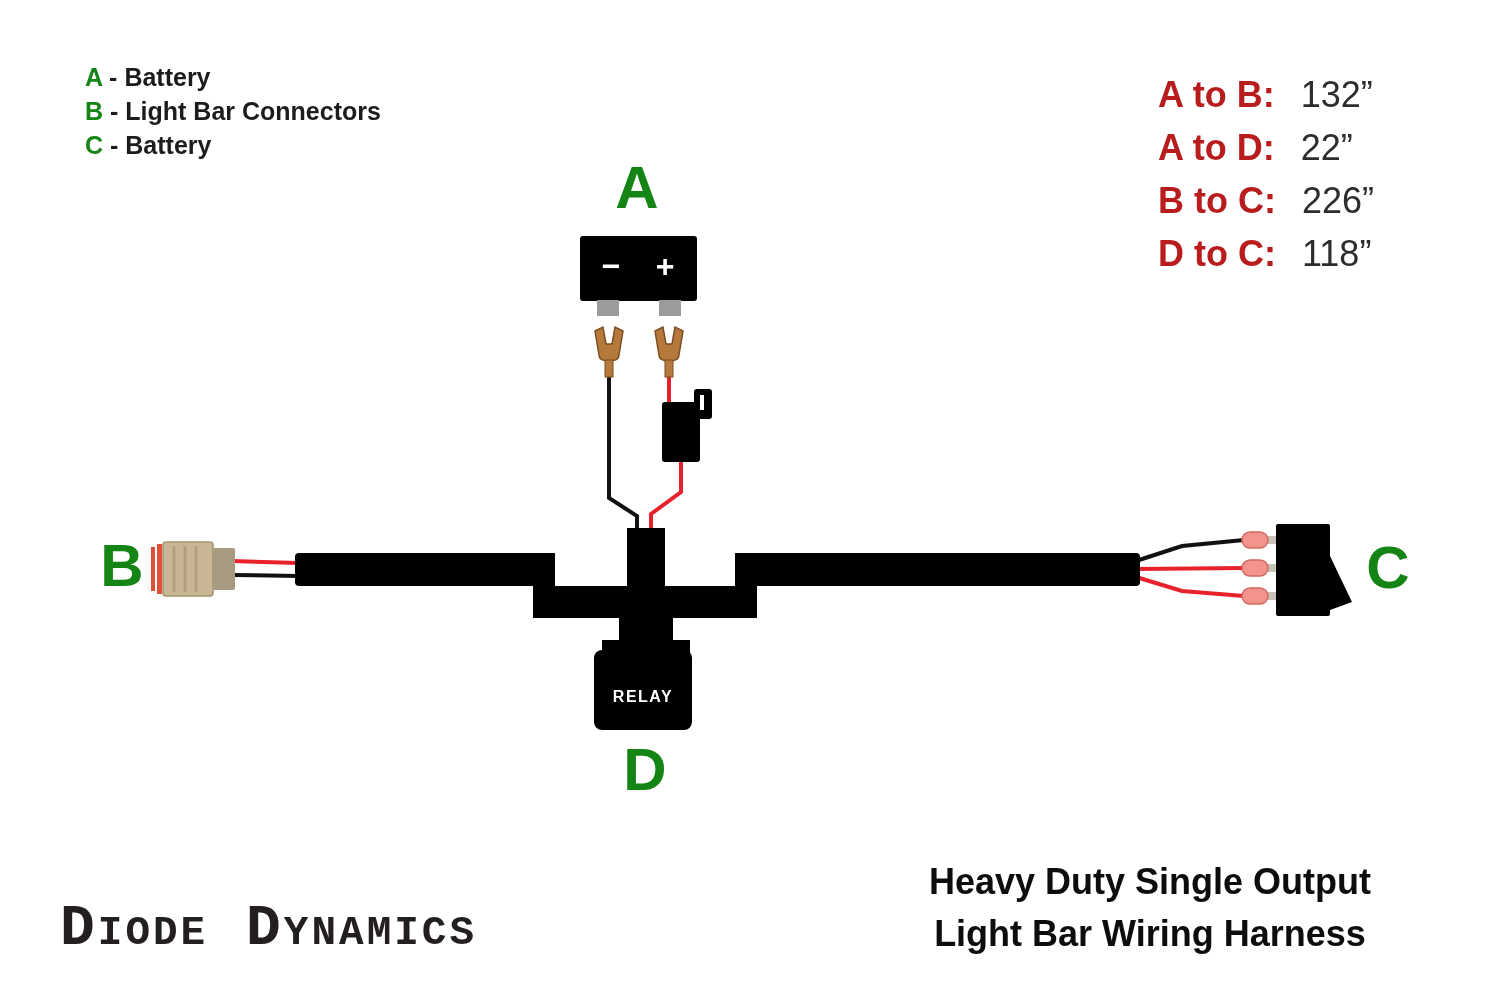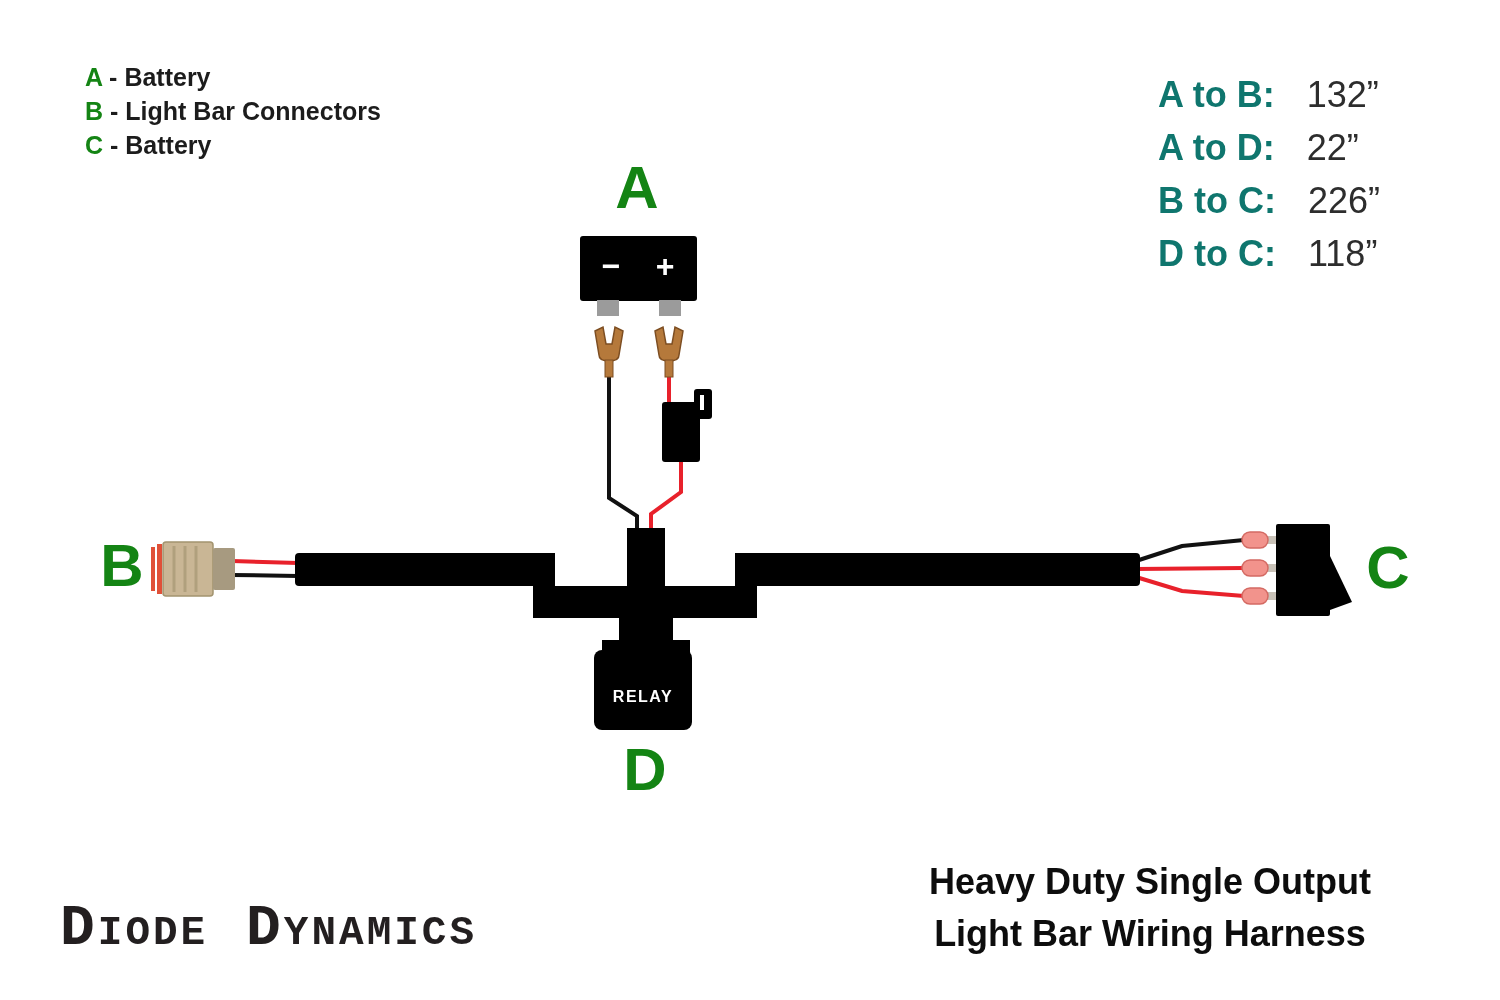--- a/index.html
+++ b/index.html
@@ -9,22 +9,22 @@
   }
   .abs{position:absolute;}
 
   
   .legend{left:85px;top:60px;font-size:25px;font-weight:bold;line-height:34px;color:#1c1c1c;}
   .lg-key{color:#148414;}
   .lg-sep{color:#1c1c1c;}
 
   
   .measure{left:1158px;top:68px;font-size:36px;line-height:53px;white-space:nowrap;}
-  .m-label{color:#0f766e;font-weight:bold;}
-  .m-value{color:#2d2d2d;font-weight:400;margin-left:22px;}
+  .m-label{color:#b91c1c;font-weight:bold;}
+  .m-value{color:#2d2d2d;font-weight:400;margin-left:16px;}
 
   
   .comp-label{color:#148414;font-weight:bold;font-size:60px;width:72px;text-align:center;line-height:60px;}
 
   
   .term-sign{color:#ffffff;font-weight:bold;font-size:32px;width:34px;text-align:center;}
 
   
   .relay-text{left:594px;top:688px;width:98px;text-align:center;color:#fff;
     font-weight:bold;font-size:16px;letter-spacing:1.5px;}

